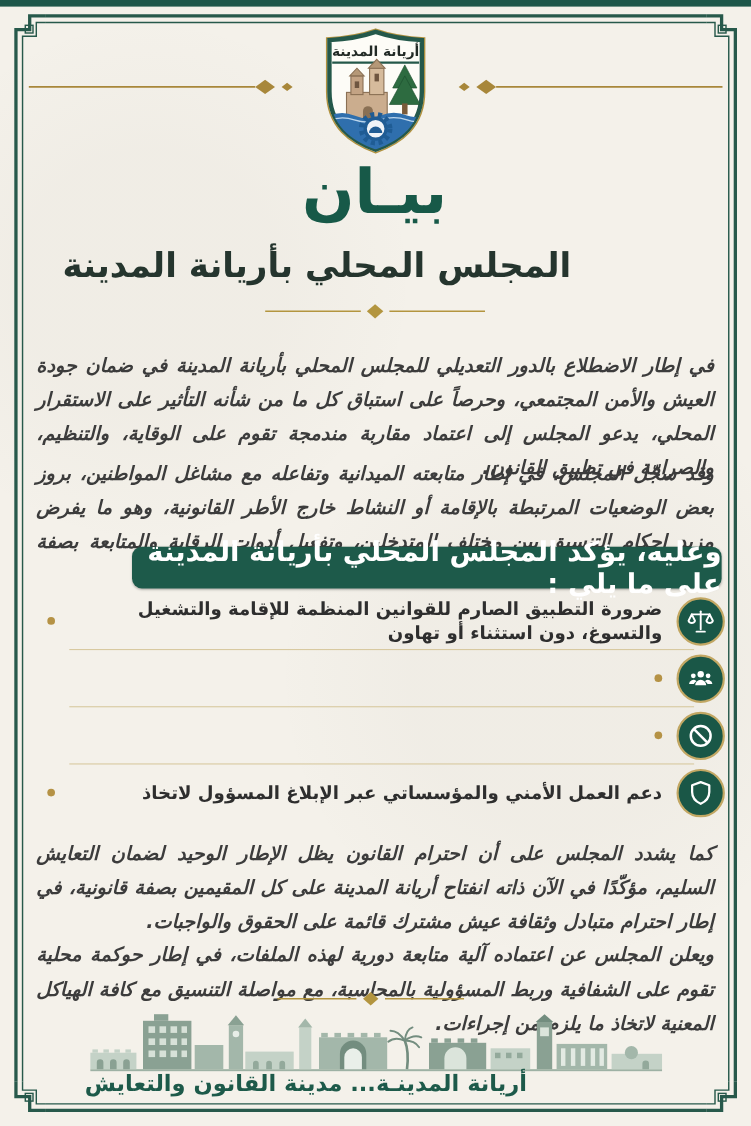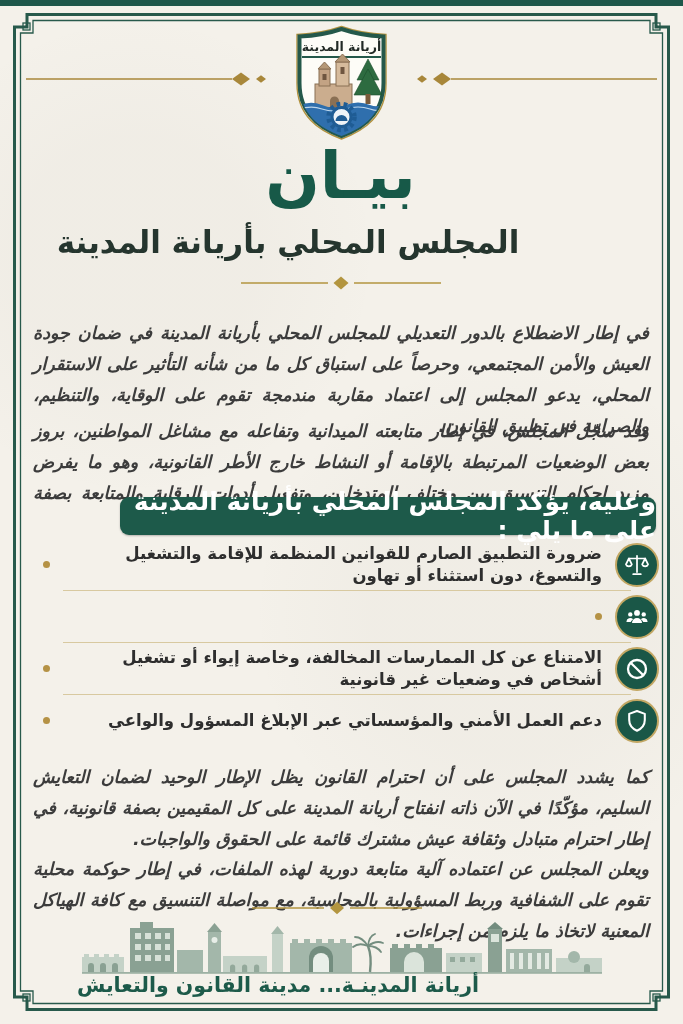--- a/index.html
+++ b/index.html
@@ -23,21 +23,21 @@
 
   .crest{position:absolute;top:24px;left:286px;width:111px;height:116px;}
 
   .flank{position:absolute;top:72px;width:242px;height:14px;}
   .flank.left-side{left:26px;}
   .flank.right-side{right:26px;transform:scaleX(-1);}
 
   .doc-title{
     position:absolute;top:126px;left:0;width:681px;
     text-align:center;
-    font-size:64px;font-weight:bold;color:#175948;
+    font-size:56px;font-weight:bold;color:#175948;
     line-height:100px;letter-spacing:0;
   }
   .doc-subtitle{
     position:absolute;top:224px;left:0;width:576px;
     text-align:center;
     font-size:31px;font-weight:bold;color:#25352e;
   }
   .divider{position:absolute;height:14px;}
   .divider-1{top:276px;left:241px;width:200px;}
   .divider-2{top:901px;left:252px;width:170px;}
@@ -231,32 +231,31 @@
     </div>
     <div class="bullet-sep"></div>
 
     <div class="bullet-row">
       <span class="bullet-icon">
         <svg viewBox="0 0 24 24" fill="none" stroke="#ffffff" stroke-width="2.1">
           <circle cx="12" cy="12" r="8.3"></circle>
           <line x1="6.4" y1="6.4" x2="17.6" y2="17.6"></line>
         </svg>
       </span>
-      <span class="bullet-text">الامتناع عن كل الممارسات المخالفة، وخاصة إيواء أو تشغيل أشخاص في وضعيات غير قانونية</span>
       <span class="bullet-dot"></span>
     </div>
     <div class="bullet-sep"></div>
 
     <div class="bullet-row">
       <span class="bullet-icon">
         <svg viewBox="0 0 24 24" fill="none" stroke="#ffffff" stroke-width="1.9" stroke-linejoin="round">
           <path d="M12 2.8 L19.2 5.4 V11 C19.2 15.6 16.2 19 12 21 C7.8 19 4.8 15.6 4.8 11 V5.4 Z"></path>
         </svg>
       </span>
-      <span class="bullet-text">دعم العمل الأمني والمؤسساتي عبر الإبلاغ المسؤول والواعي</span>
+      <span class="bullet-text">دعم العمل الأمني والمؤسساتي عبر الإبلاغ المسؤول لاتخاذ</span>
       <span class="bullet-dot"></span>
     </div>
 
   </div>
 
   <p class="para para-3">كما يشدد المجلس على أن احترام القانون يظل الإطار الوحيد لضمان التعايش السليم، مؤكّدًا في الآن ذاته انفتاح أريانة المدينة على كل المقيمين بصفة قانونية، في إطار احترام متبادل وثقافة عيش مشترك قائمة على الحقوق والواجبات.</p>
   <p class="para para-4">ويعلن المجلس عن اعتماده آلية متابعة دورية لهذه الملفات، في إطار حوكمة محلية تقوم على الشفافية وربط المسؤولية بالمحاسبة، مع مواصلة التنسيق مع كافة الهياكل المعنية لاتخاذ ما يلزم من إجراءات.</p>
 
   <svg class="divider divider-2" viewBox="0 0 170 14">
     <line x1="0" y1="7" x2="72" y2="7" stroke="#b3953f" stroke-width="1.4"></line>

